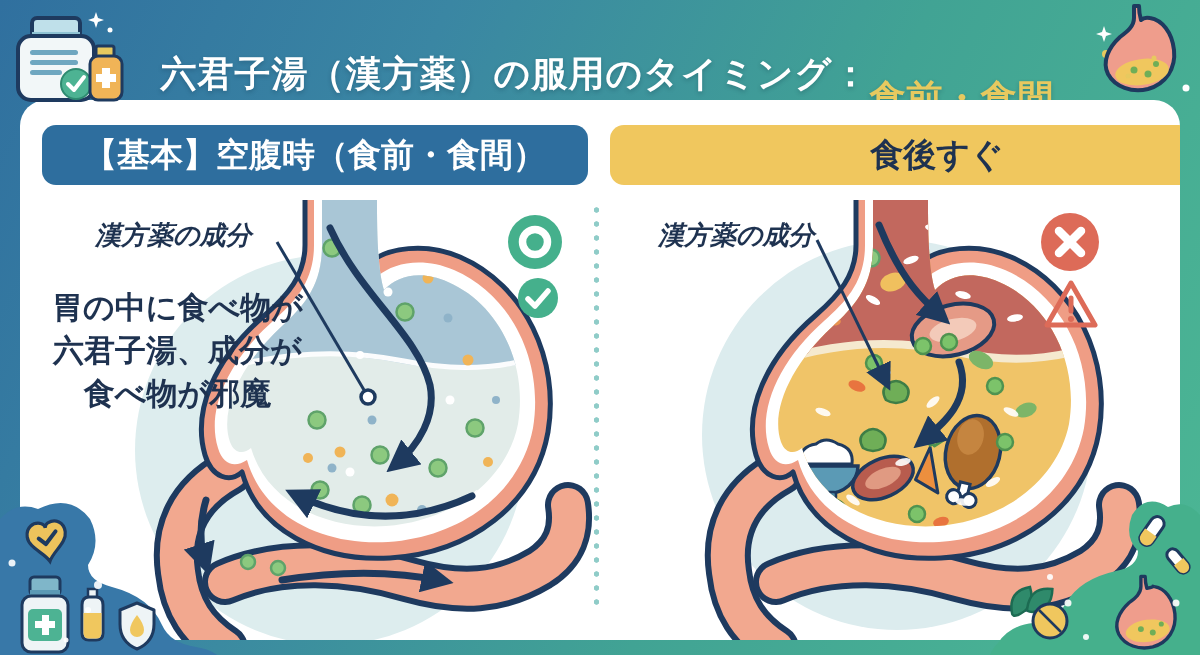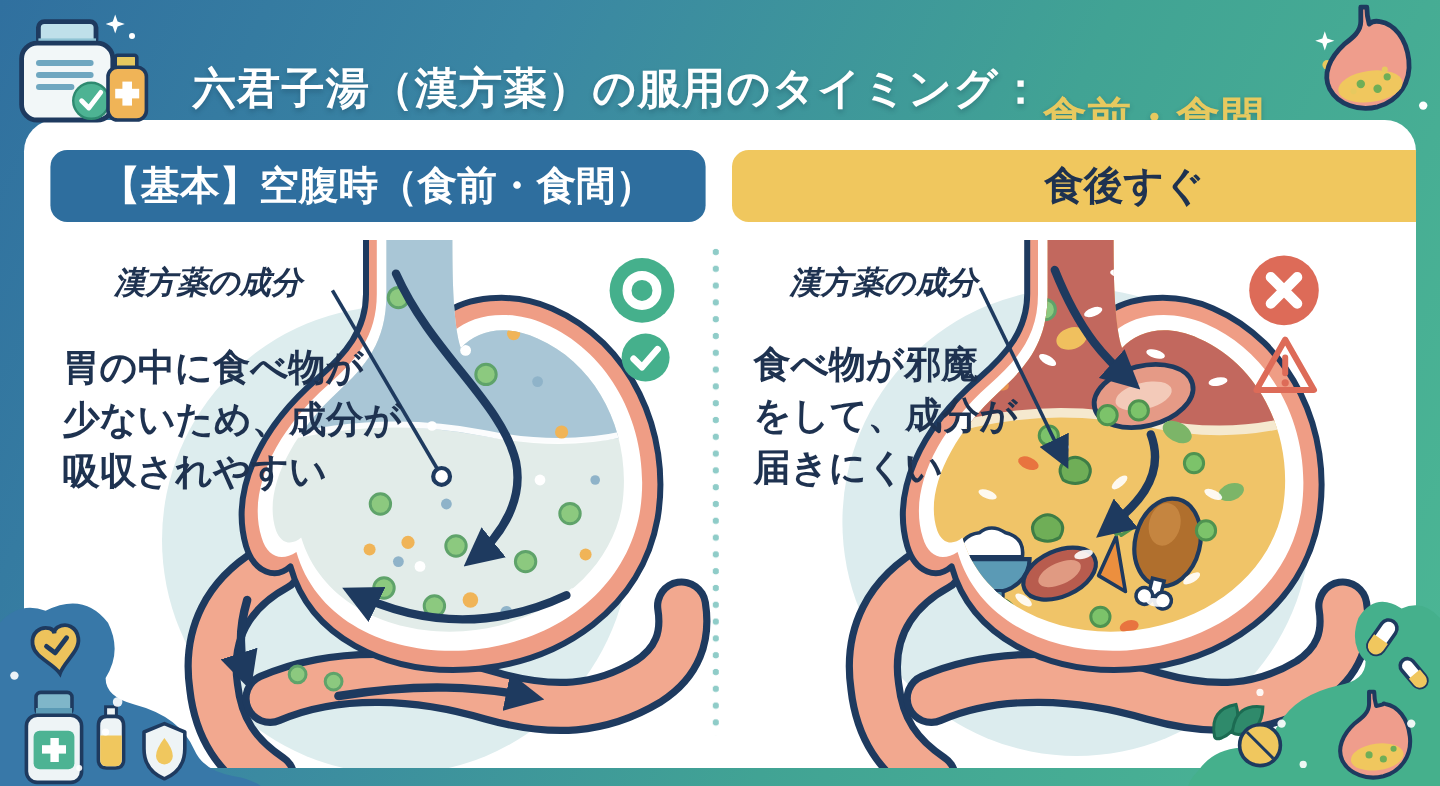--- a/index.html
+++ b/index.html
@@ -21,21 +21,21 @@
     font-size:33px;font-weight:700;z-index:4;}
   .ph-left{left:22px;width:546px;background:#2e6e9e;color:#ffffff;}
   .ph-right{left:590px;width:654px;background:#f0c75e;color:#1e3250;}
   .divider{position:absolute;left:574px;top:105px;width:5px;height:408px;z-index:2;
     background-image:radial-gradient(circle at 2.5px 5px,#8fccc8 2.4px,rgba(0,0,0,0) 3px);
     background-size:5px 14px;background-repeat:repeat-y;}
   .ingredient-label{position:absolute;font-size:26px;font-weight:700;color:#1e3250;z-index:5;font-style:italic;}
   .il-left{left:75px;top:118px;}
   .il-right{left:638px;top:118px;}
   .body-text{position:absolute;font-size:31px;font-weight:700;color:#1e3250;line-height:1.38;z-index:5;}
-  .bt-left{left:32px;top:186px;}
+  .bt-left{left:32px;top:186px;text-align:center;}
   .bt-right{left:608px;top:183px;}
   .status-icon{position:absolute;z-index:5;}
   .illus{position:absolute;top:100px;z-index:1;}
   .blob{position:absolute;z-index:6;}
 </style>
 </head>
 <body>
 
 <div class="stage">
 
@@ -241,29 +241,24 @@
           <path d="M 308,25 C 330,80 352,100 372,118" stroke="#1e3a5f" stroke-width="7" fill="none" stroke-linecap="round" marker-end="url(#ahr)"></path>
           <path d="M 388,162 C 402,200 372,224 350,242" stroke="#1e3a5f" stroke-width="7" fill="none" stroke-linecap="round" marker-end="url(#ahr)"></path>
           <line x1="246" y1="40" x2="316" y2="184" stroke="#1e3a5f" stroke-width="3" marker-end="url(#ahr2)"></line>
         </g>
       </g>
     </svg>
 
     <div class="ingredient-label il-left">漢方薬の成分</div>
     <div class="body-text bt-left">
       <div>胃の中に食べ物が</div>
-      <div>少ないため、成分が</div>
-      <div>吸収されやすい</div>
+      <div>六君子湯、成分が</div>
+      <div>食べ物が邪魔</div>
     </div>
     <div class="ingredient-label il-right">漢方薬の成分</div>
-    <div class="body-text bt-right">
-      <div>食べ物が邪魔</div>
-      <div>をして、成分が</div>
-      <div>届きにくい</div>
-    </div>
 
     <svg class="status-icon" style="left:485px;top:112px;" width="60" height="60" viewBox="0 0 60 60">
       <circle cx="30" cy="30" r="27" fill="#45b08c"></circle>
       <circle cx="30" cy="30" r="12.5" fill="none" stroke="#ffffff" stroke-width="7.5"></circle>
     </svg>
     <svg class="status-icon" style="left:496px;top:176px;" width="44" height="44" viewBox="0 0 44 44">
       <circle cx="22" cy="22" r="20" fill="#45b08c"></circle>
       <path d="M 12,23 L 19,30 L 32,15" stroke="#ffffff" stroke-width="5.5" fill="none" stroke-linecap="round" stroke-linejoin="round"></path>
     </svg>
     <svg class="status-icon" style="left:1018px;top:110px;" width="64" height="64" viewBox="0 0 64 64">

